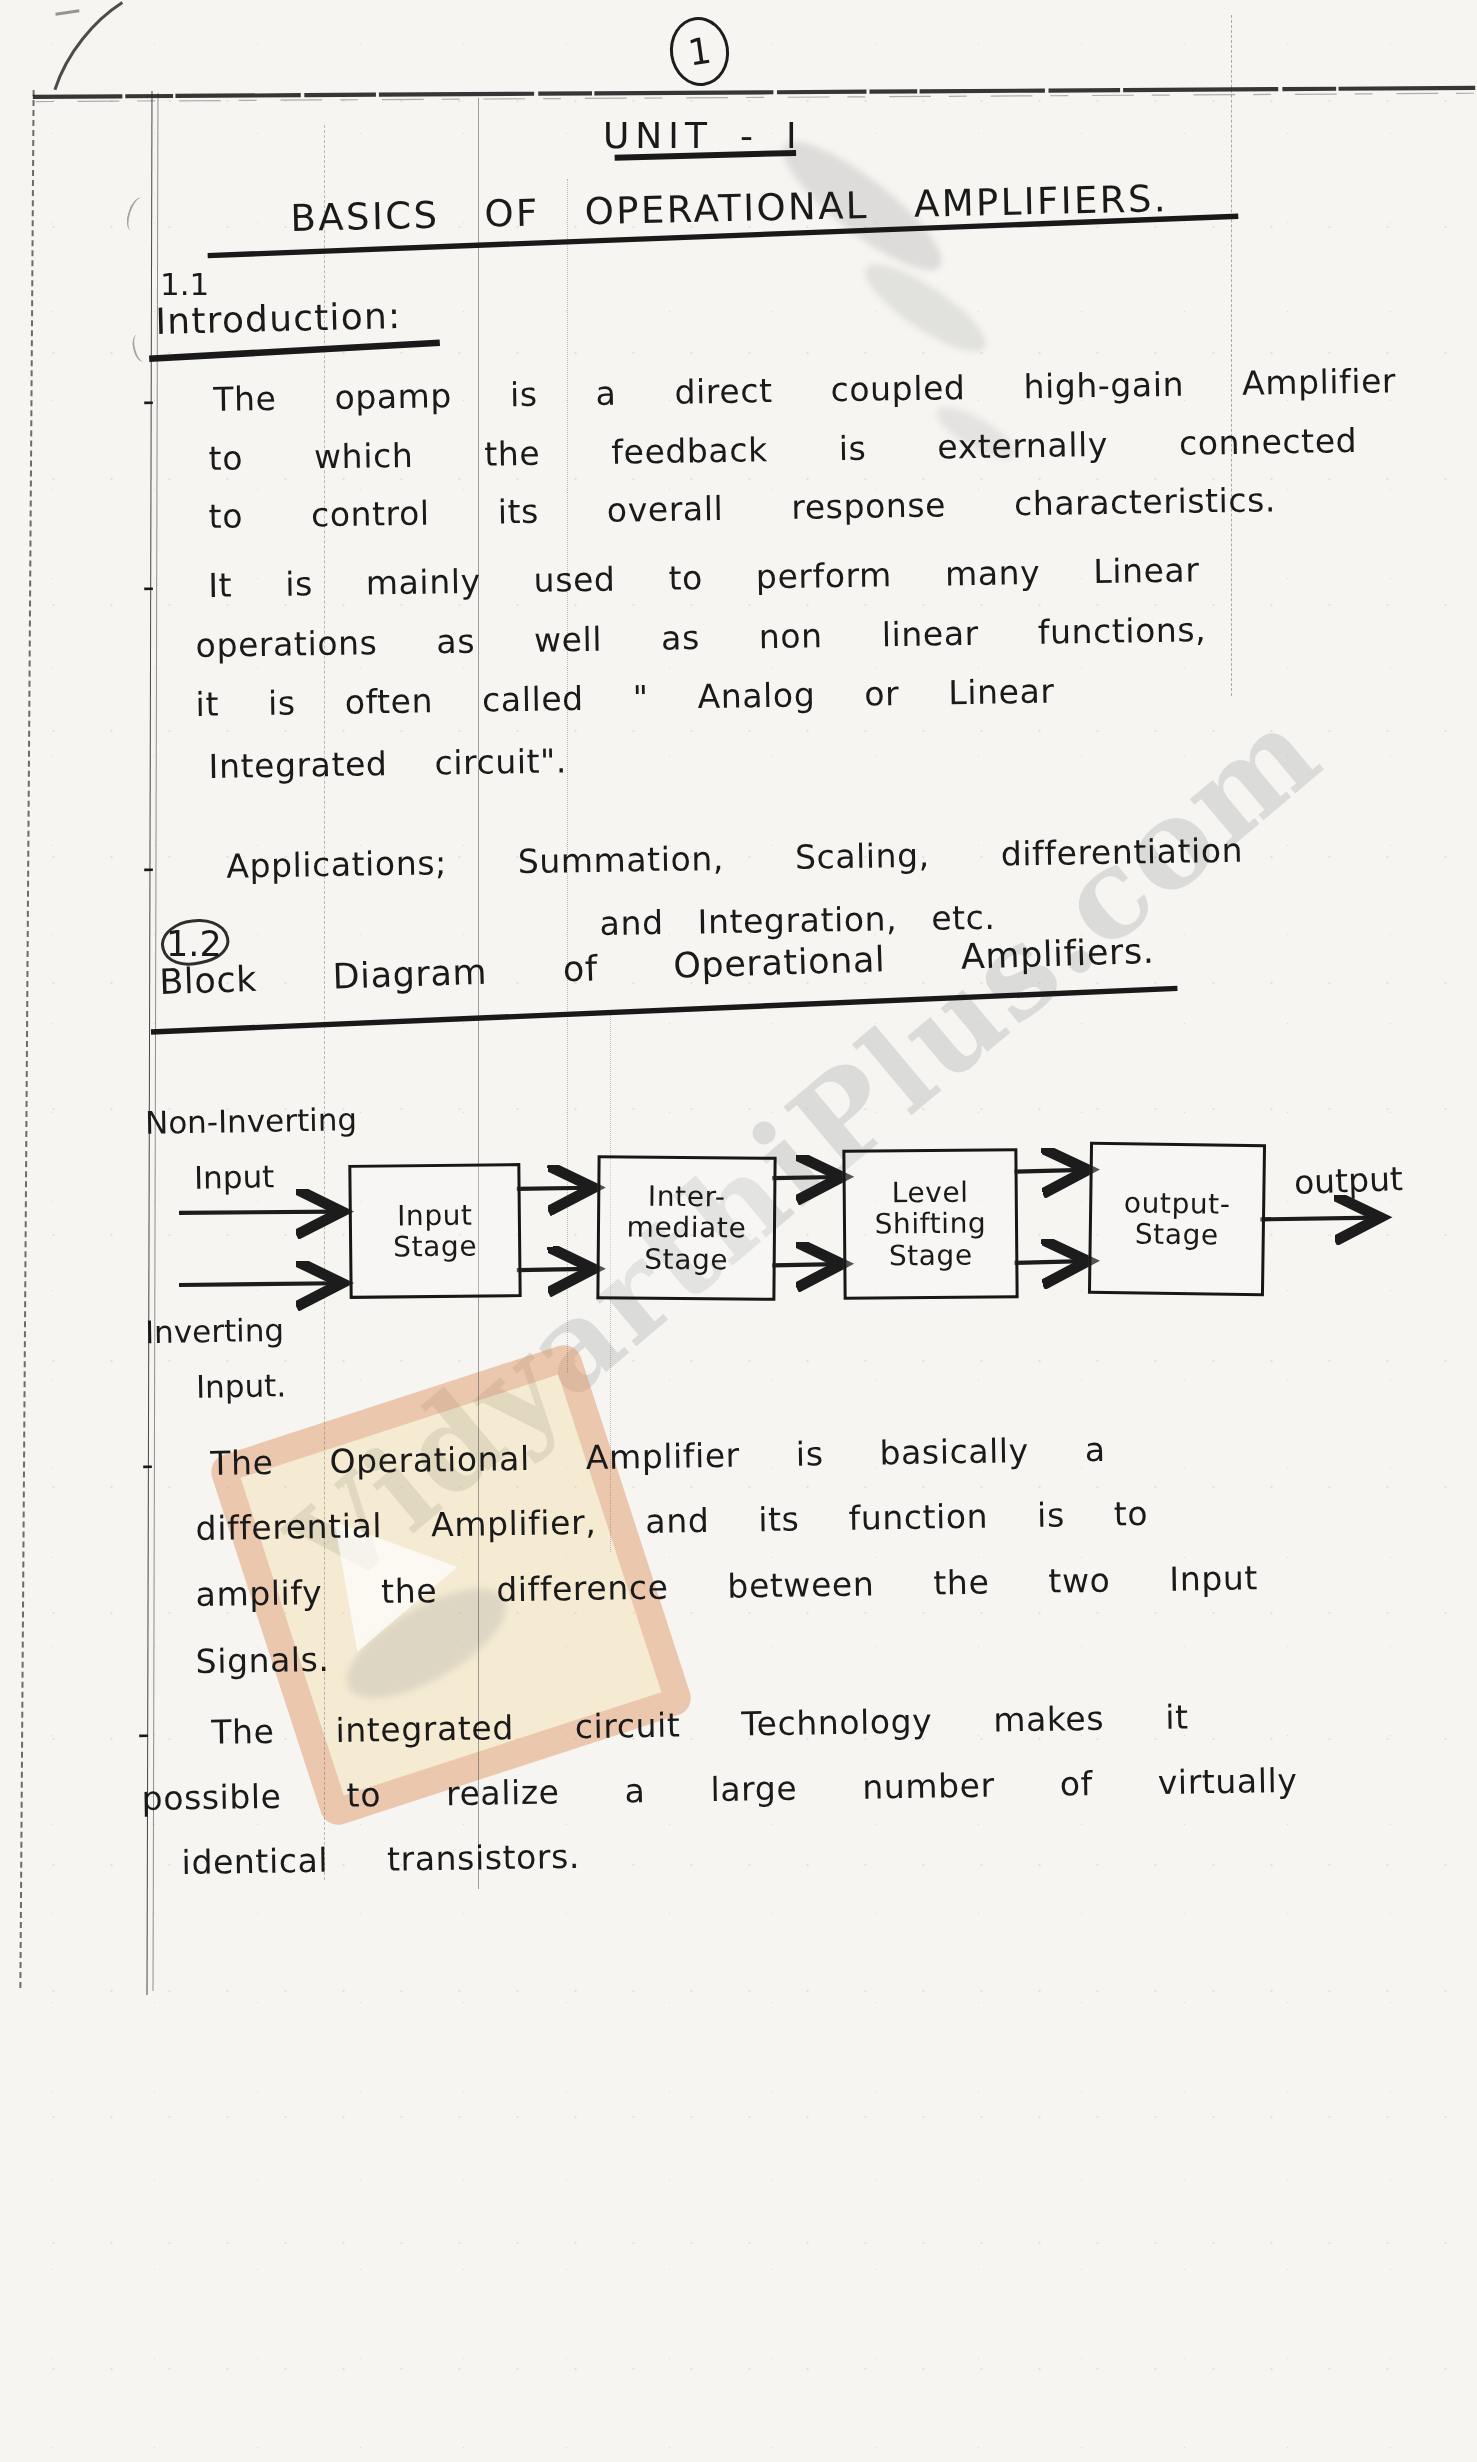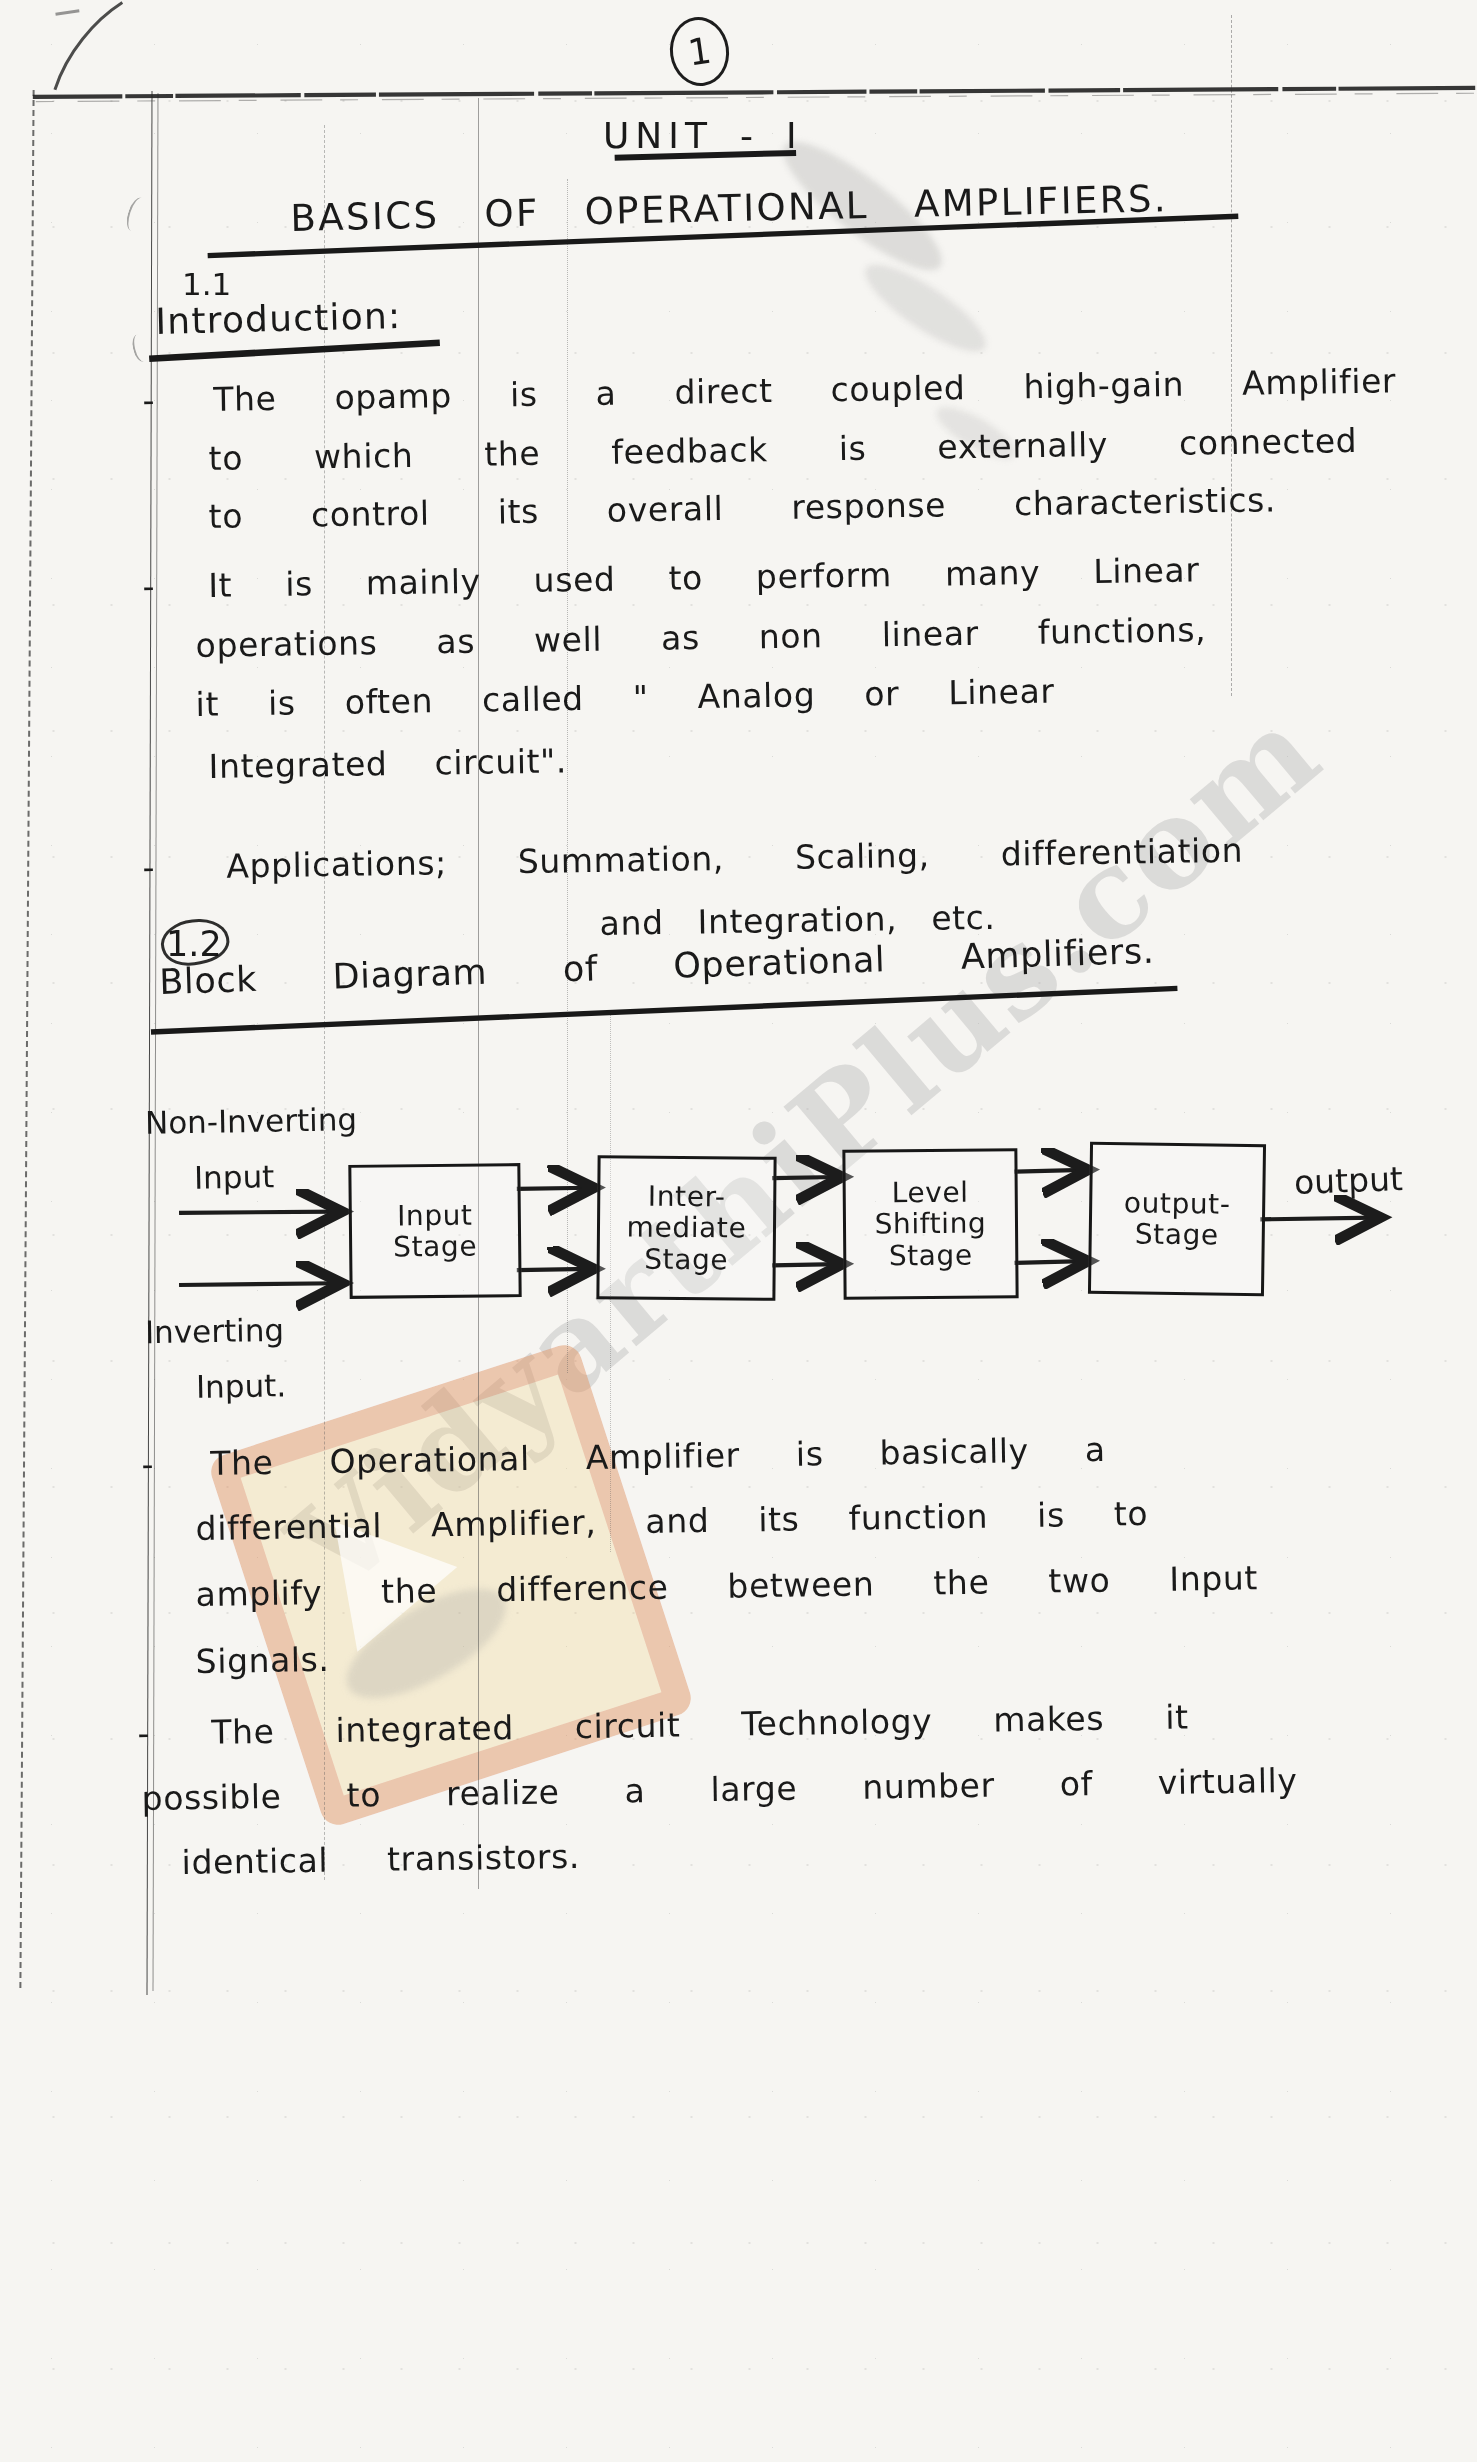--- a/index.html
+++ b/index.html
@@ -135,21 +135,21 @@
   </svg>
 
   <div class="circle-num">
     <span>1</span>
   </div>
 
   <div class="hw cap" style="left:603px;top:115px;font-size:36px;letter-spacing:6px;word-spacing:9.6px;">UNIT - I</div>
 
   <div class="hw cap" style="left:291px;top:197px;font-size:37px;letter-spacing:2.4px;word-spacing:31px;transform:rotate(-1.3deg);transform-origin:left bottom;">BASICS OF OPERATIONAL AMPLIFIERS.</div>
 
-  <div class="hw" style="left:160px;top:266px;font-size:31px;margin-left:22px;">1.1</div>
+  <div class="hw" style="left:160px;top:266px;font-size:31px;">1.1</div>
   <div class="hw" style="left:156px;top:301px;font-size:36px;letter-spacing:1.2px;transform:rotate(-1.4deg);transform-origin:left bottom;">Introduction:</div>
 
   <div class="hw bl" style="left:143px;top:381px;word-spacing:47px;">- The opamp is a direct coupled high-gain Amplifier</div>
   <div class="hw bl" style="left:209px;top:439px;word-spacing:60px;">to which the feedback is externally connected</div>
   <div class="hw bl" style="left:209px;top:497px;word-spacing:57px;">to control its overall response characteristics.</div>
 
   <div class="hw bl" style="left:143px;top:567px;word-spacing:42px;">- It is mainly used to perform many Linear</div>
   <div class="hw bl" style="left:196px;top:626px;word-spacing:48px;">operations as well as non linear functions,</div>
   <div class="hw bl" style="left:196px;top:685px;word-spacing:38px;">it is often called " Analog or Linear</div>
   <div class="hw bl" style="left:209px;top:747px;word-spacing:36px;">Integrated circuit".</div>

